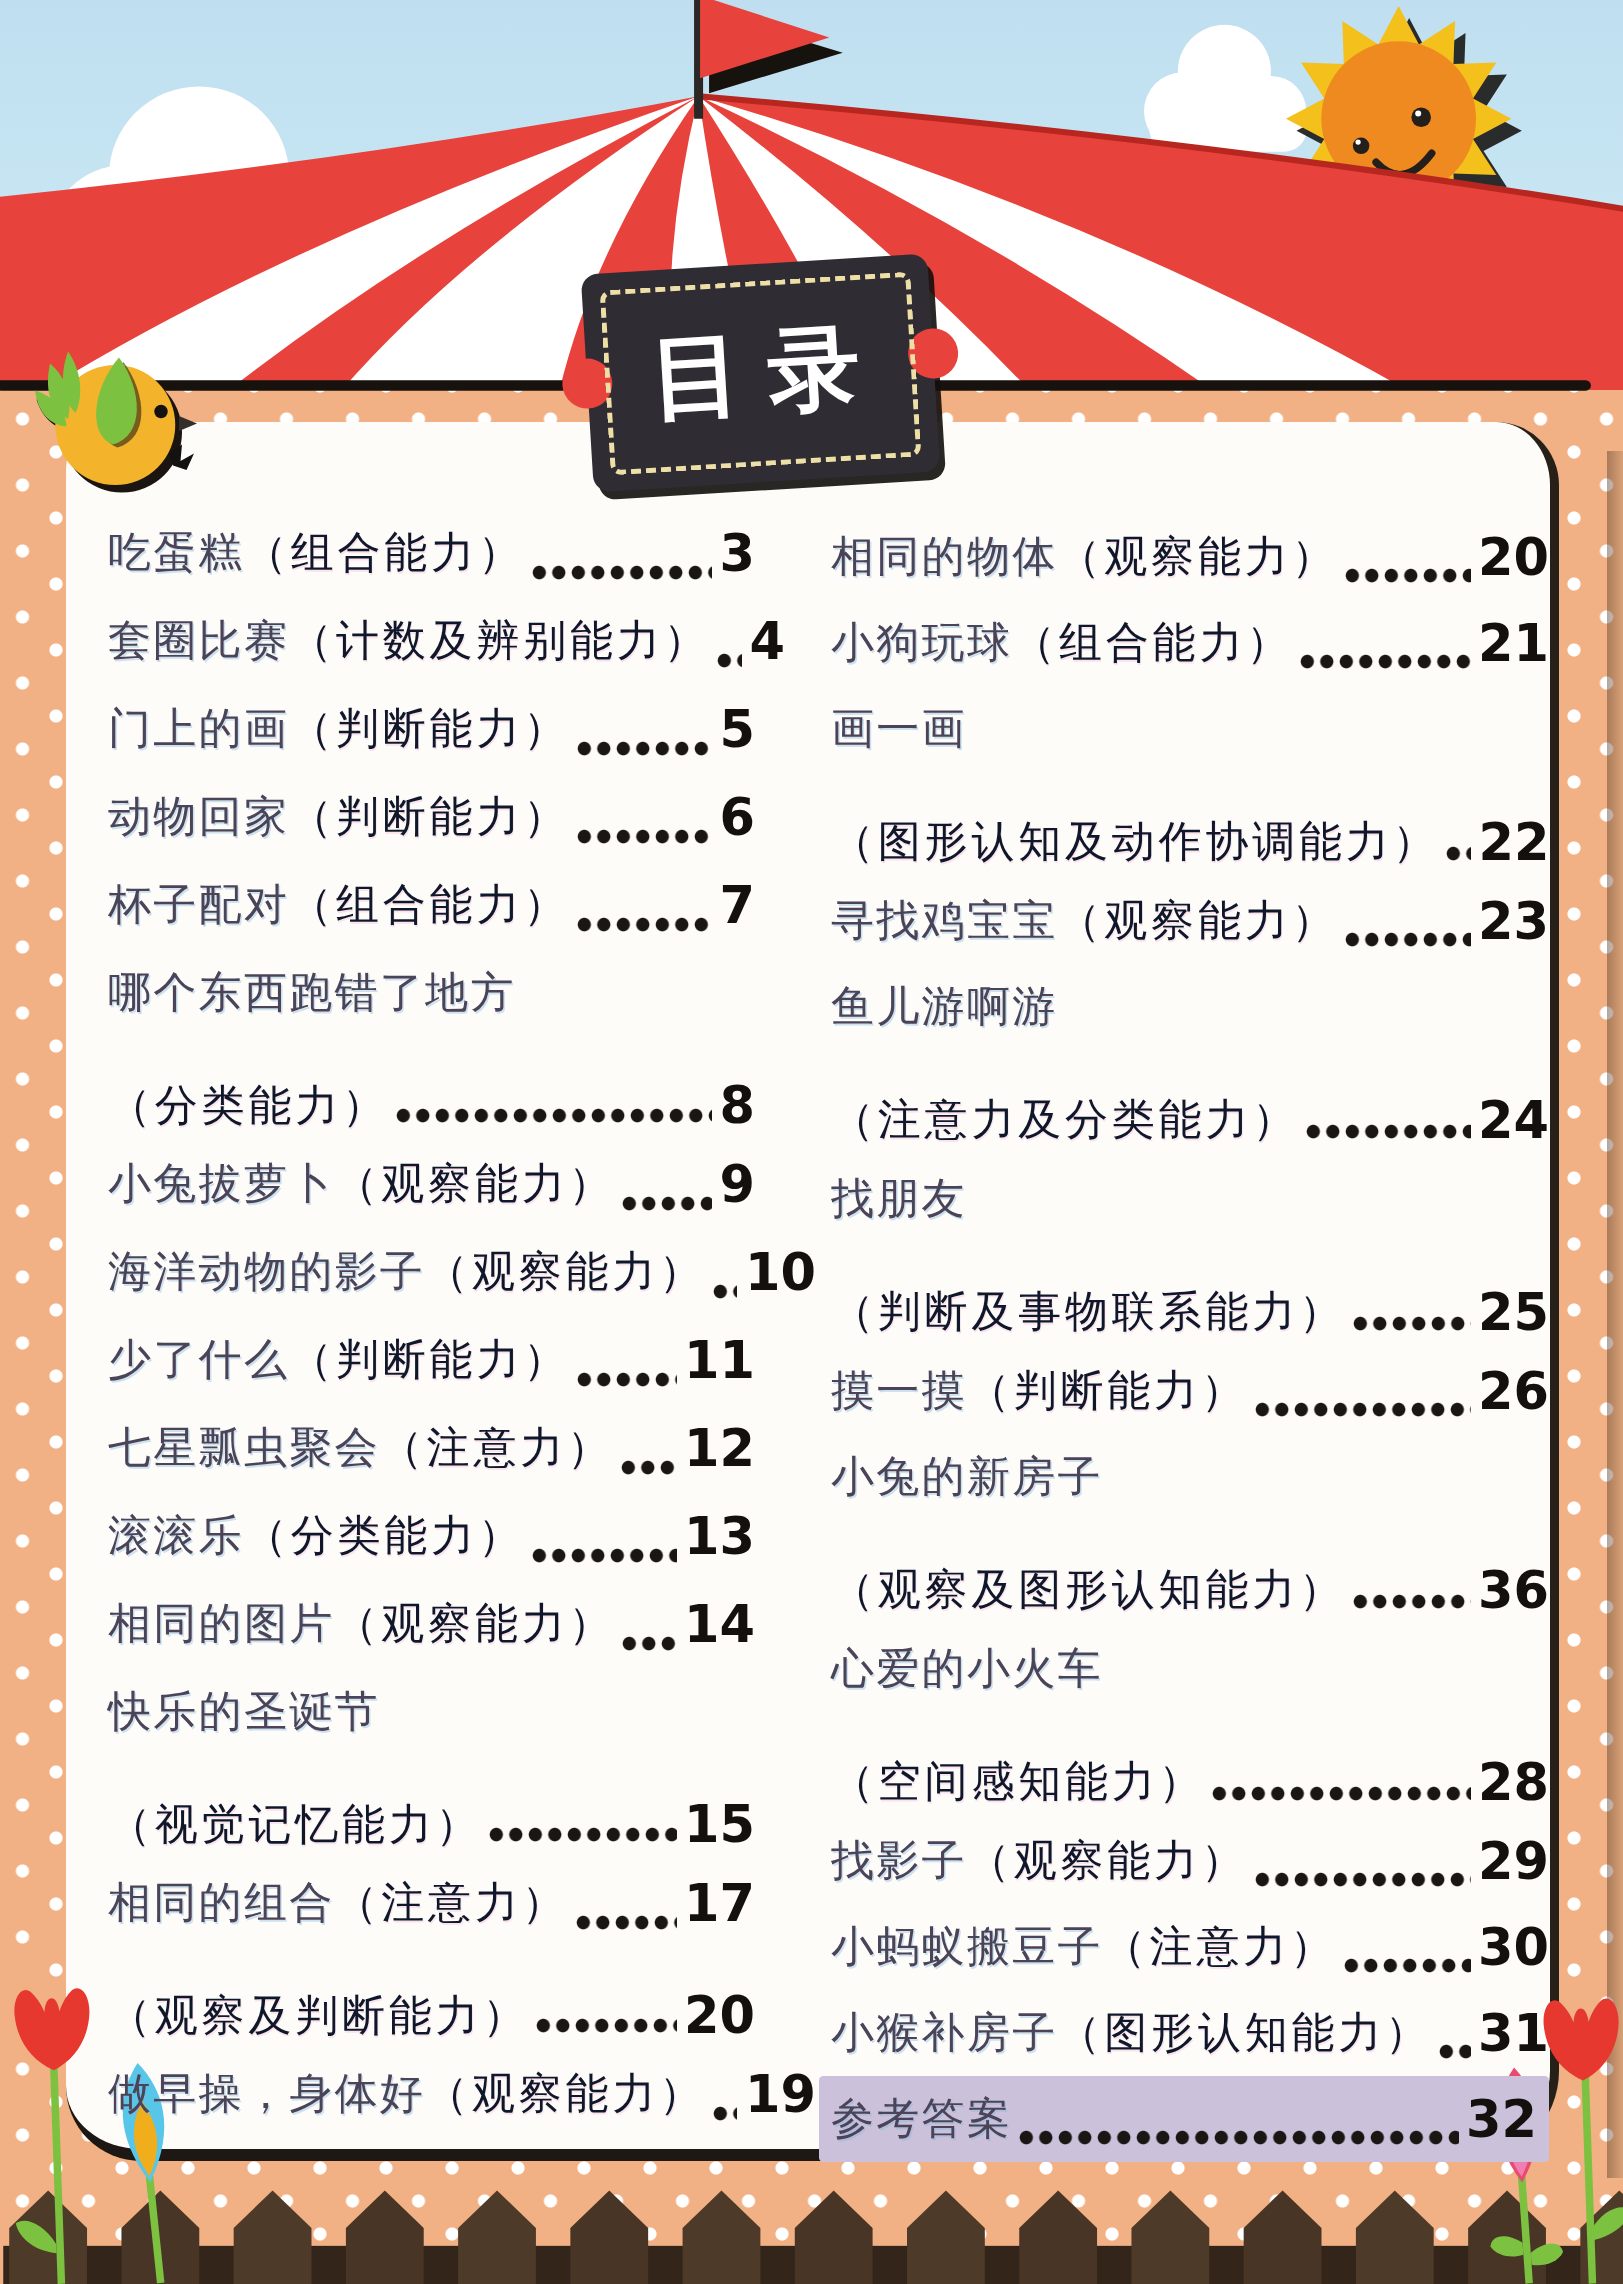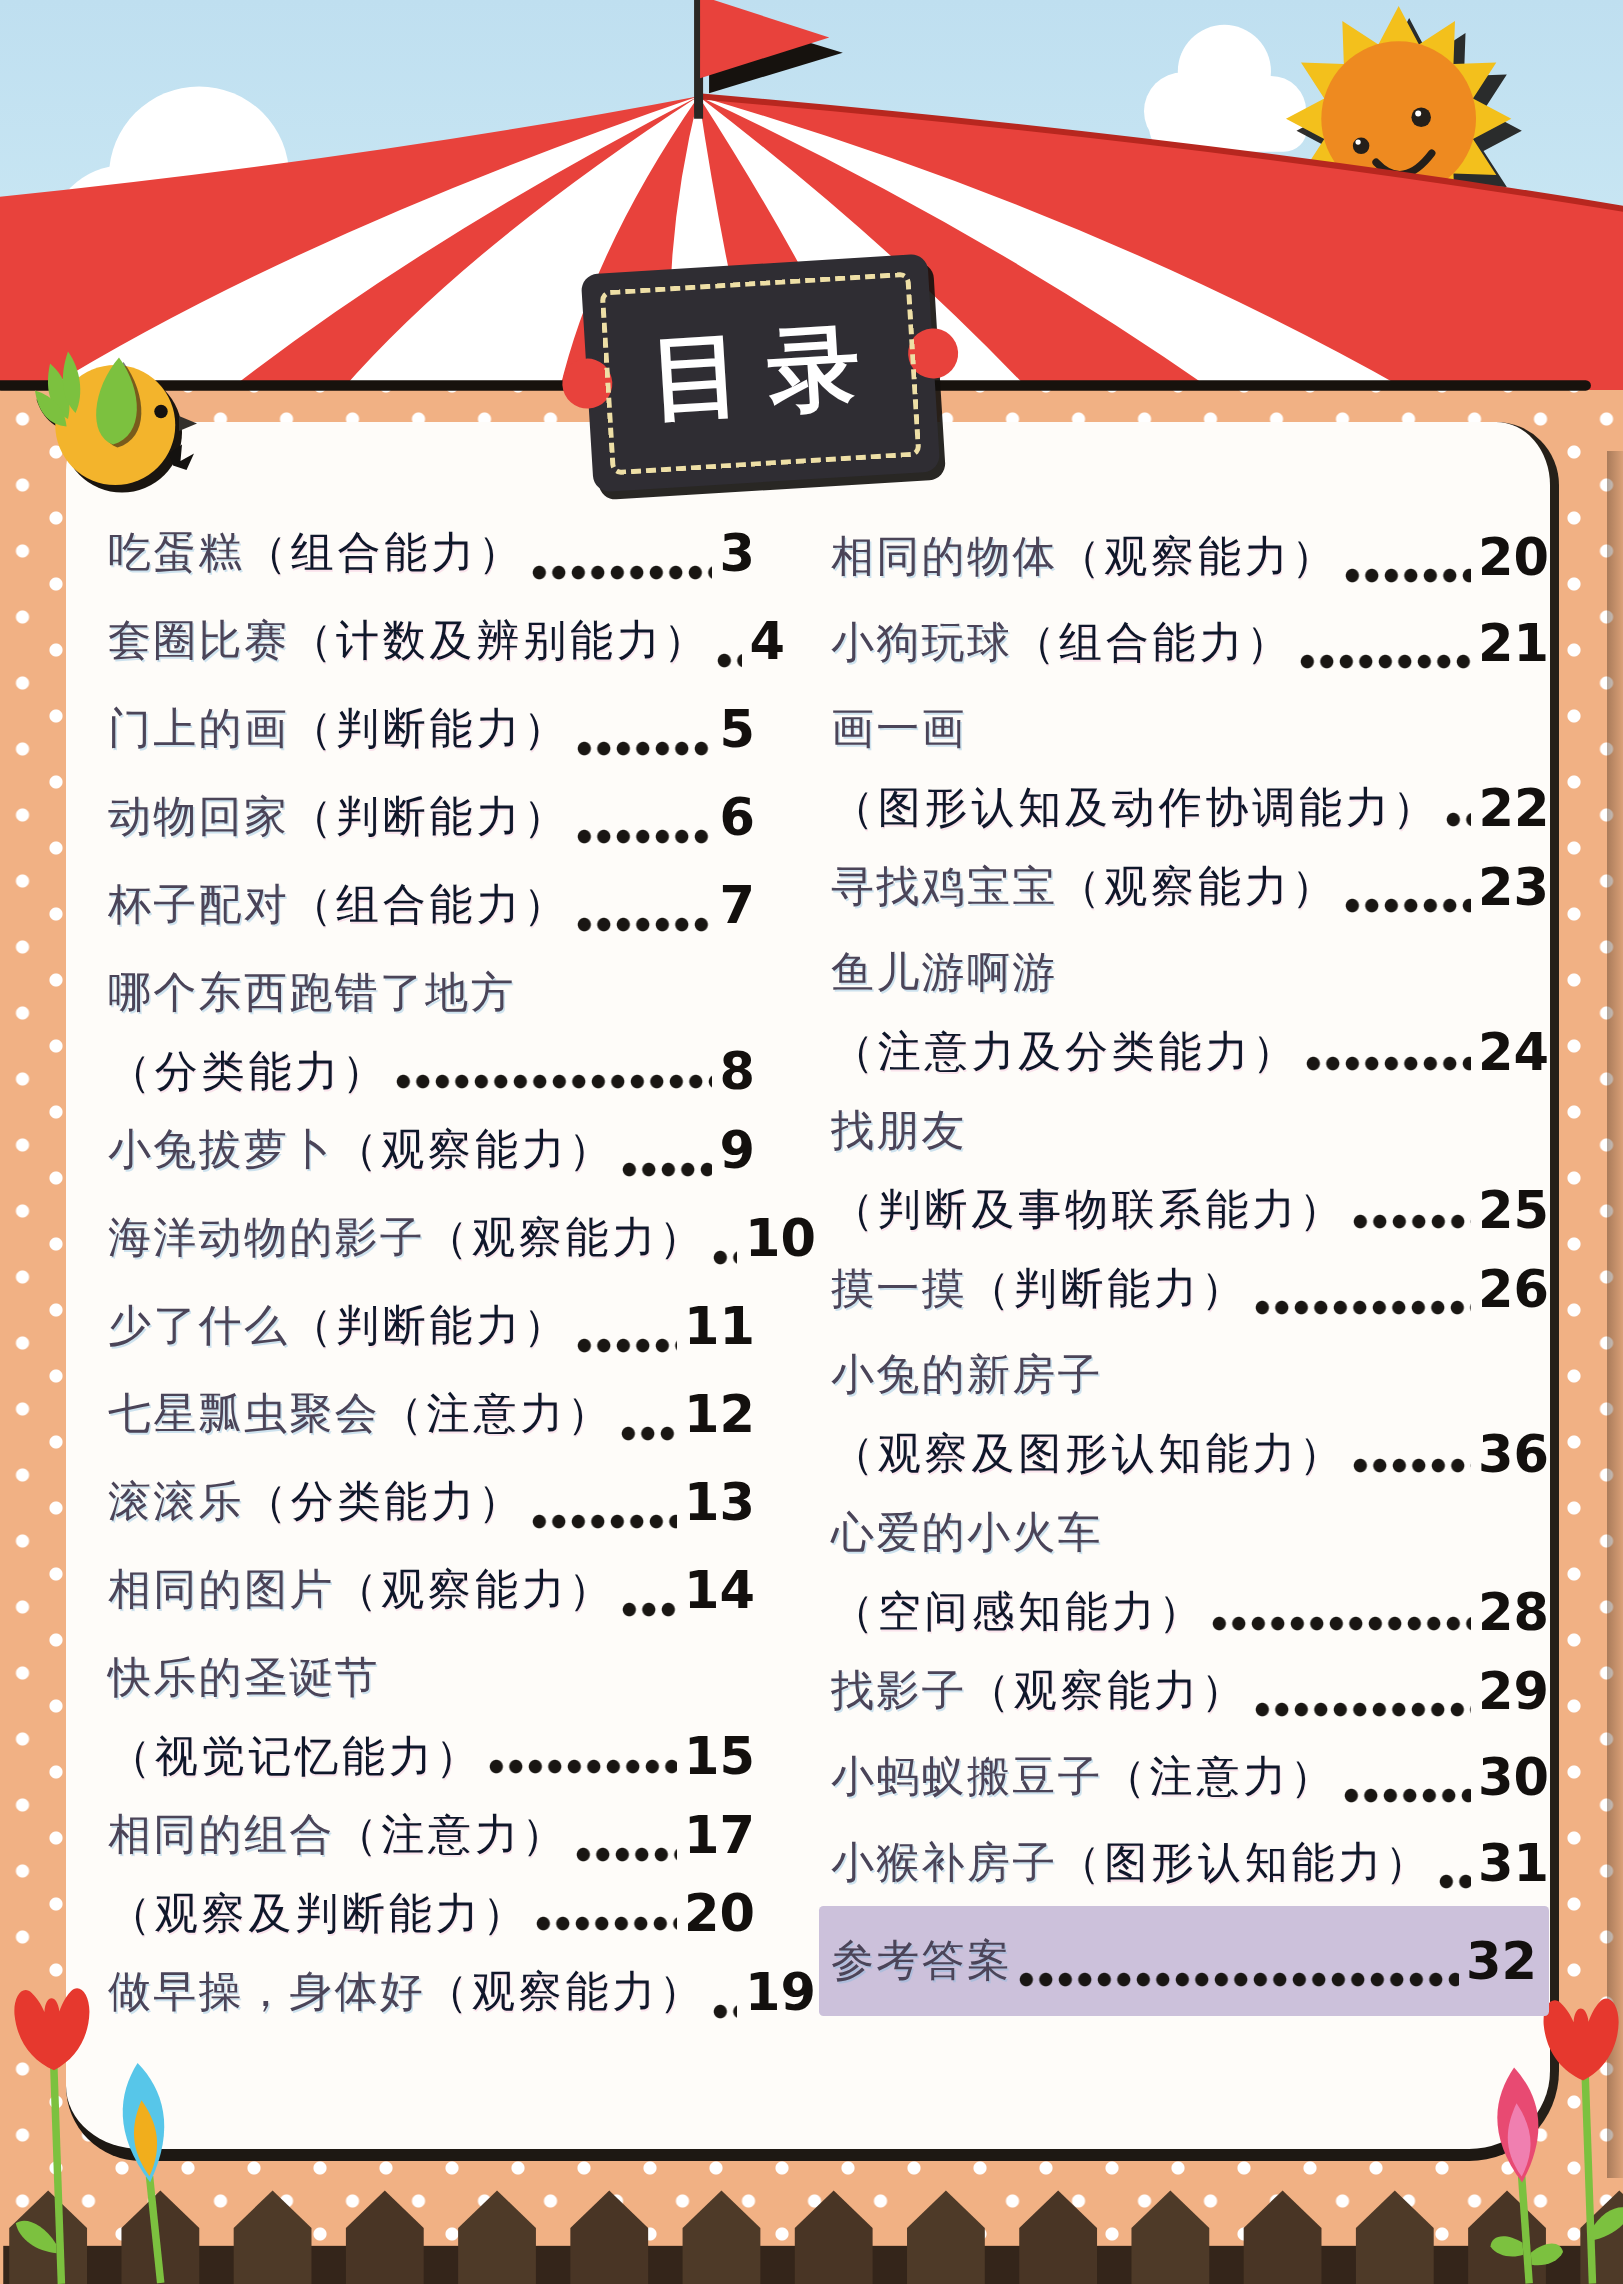--- a/index.html
+++ b/index.html
@@ -52,32 +52,32 @@
   .bud-blue{left:113px;top:2059px;z-index:6;}
   .bud-pink{left:1484px;top:2064px;z-index:6;}
   .tulip-red-right{left:1540px;top:1984px;z-index:6;}
 
   
   .col{position:absolute;z-index:7;display:flex;flex-direction:column;}
   .col-left{left:108px;top:509px;width:647px;}
   .col-right{left:831px;top:514px;width:718px;text-align:right;}
   .trow{display:flex;align-items:center;height:88px;}
   .col-right .trow{height:86px;}
-  .trow.cont{height:69px;}
+  .trow.cont{height:69px;margin-top:34px;}
   .col-right .trow.cont{height:72px;}
   .t-title{font-size:43px;color:#4b4458;letter-spacing:2.3px;white-space:nowrap;
            text-shadow:1.5px 2.3px 0 rgba(125,185,220,.38);}
   .t-label{font-size:43px;color:#0f172a;letter-spacing:3.8px;white-space:nowrap;
            text-shadow:0.8px 1.5px 0 rgba(242,170,205,.30);}
   .t-dots{flex:1;align-self:flex-end;height:16.5px;min-width:25.5px;margin:0 7.5px 16.5px 6px;
            background-image:radial-gradient(circle at 8.3px 8.3px,#191613 6px,transparent 7.1px);
            background-size:19.5px 16.5px;background-repeat:repeat-x;background-position:left bottom;}
   .t-page{font-size:51px;font-weight:700;color:#13100e;line-height:1;
            font-family:"DejaVu Sans",sans-serif;}
-  .trow.answer{background:#ccc1db;border-radius:4.5px;padding:12px 12px;margin-left:-12px;}
+  .trow.answer{background:#ccc1db;border-radius:4.5px;padding:0 12px;margin-left:-12px;}
 </style>
 </head>
 <body>
 
 <div class="page">
 
   <div class="sky"></div>
   <div class="frame"></div>
   <div class="card"></div>
   <div class="scan-edge"></div>

